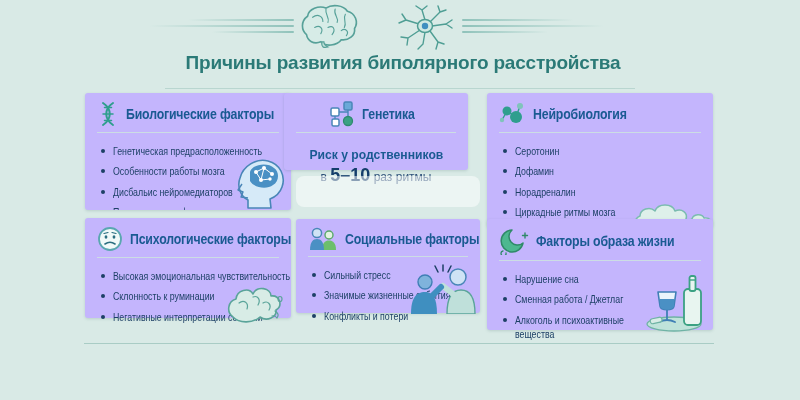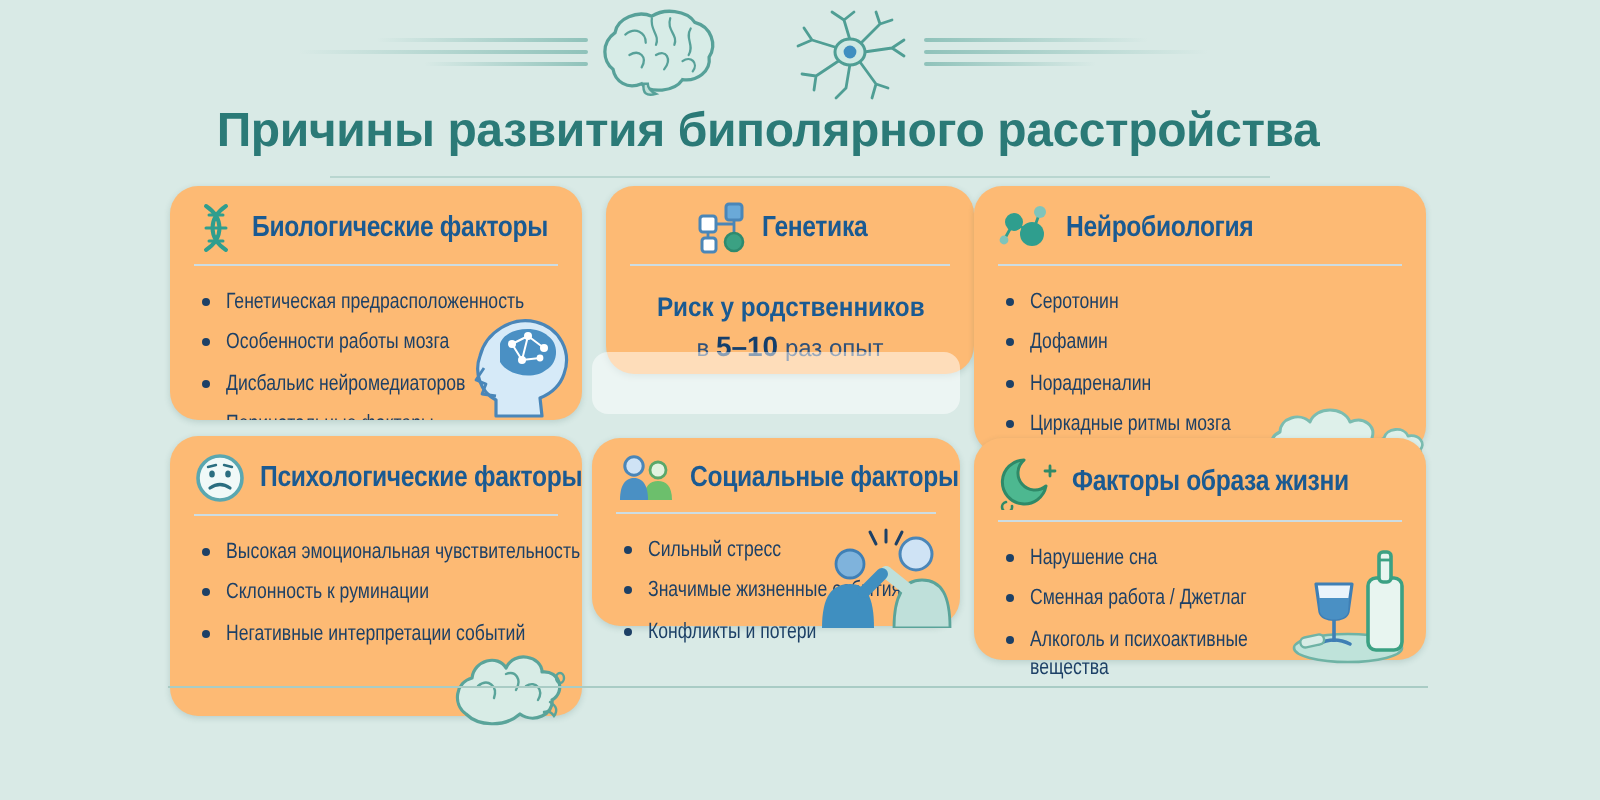--- a/index.html
+++ b/index.html
@@ -5,54 +5,54 @@
   html,body{margin:0;padding:0;}
   body{width:800px;height:400px;overflow:hidden;font-family:"Liberation Sans",sans-serif;}
   .page{position:relative;width:800px;height:400px;background:#d9eae6;}
 
   
   .speedline{position:absolute;height:2px;border-radius:2px;}
   .sl-left{background:linear-gradient(to left,#8fc2ba,rgba(143,194,186,0));}
   .sl-right{background:linear-gradient(to right,#8fc2ba,rgba(143,194,186,0));}
   .hdr-icon{position:absolute;}
   .page-title{position:absolute;left:0;top:52px;width:768px;text-align:center;
-    font-size:24px;font-weight:bold;color:#2b7a77;letter-spacing:-.2px;}
+    font-size:19px;font-weight:bold;color:#2b7a77;letter-spacing:-.2px;padding-left:19px;}
   .title-rule{position:absolute;left:165px;top:88px;width:470px;height:1px;background:#b9d6d0;}
   .bottom-rule{position:absolute;left:84px;top:343px;width:630px;height:1px;background:#a9ccc5;}
 
   
   .grid{position:absolute;left:85px;top:93px;width:628px;height:240px;}
-  .card{position:absolute;background:#fdba74;border-radius:14px;
+  .card{position:absolute;background:#c4b5fd;border-radius:3px;
     box-shadow:0 1px 3px rgba(42,90,85,.18);}
   .card-bio{left:0;top:0;width:206px;height:117px;overflow:hidden;}
-  .card-gen{left:218px;top:0;width:184px;height:94px;}
+  .card-gen{left:199px;top:0;width:184px;height:77px;}
   .card-empty{left:211px;top:83px;width:184px;height:31px;background:rgba(255,255,255,.5);
     box-shadow:none;border-radius:8px;}
   .card-neuro{left:402px;top:0;width:226px;height:134px;}
-  .card-psych{left:0;top:125px;width:206px;height:140px;}
+  .card-psych{left:0;top:125px;width:206px;height:100px;}
   .card-social{left:211px;top:126px;width:184px;height:94px;}
   .card-life{left:402px;top:126px;width:226px;height:111px;}
 
   .hdr{display:flex;align-items:center;gap:7px;padding:8px 12px 3px 12px;}
   .hdr svg{flex:none;}
   .ctitle{font-weight:bold;font-size:14.5px;color:#1a5a92;white-space:nowrap;
     display:inline-block;transform:scaleX(.85);transform-origin:left center;letter-spacing:-.2px;}
   .rule{height:1px;background:#ccdde4;margin:2px 12px 4px 12px;}
 
   .items{padding:1px 24px 4px 16px;}
   .item{display:flex;align-items:flex-start;margin:6px 0;}
   .dot{width:4px;height:4px;border-radius:50%;background:#1d4066;margin:5px 8px 0 0;flex:none;}
   .itext{font-size:11px;color:#1d4066;line-height:1.3;white-space:nowrap;
     display:inline-block;transform:scaleX(.8);transform-origin:left center;}
   .itext.wrap{white-space:normal;width:165px;}
 
   .gen-body{text-align:center;padding-top:8px;}
   .gen-l1{display:inline-block;font-weight:bold;font-size:13.5px;color:#1a5a92;transform:scaleX(.9);}
   .gen-l2{margin-top:2px;font-size:12px;color:#2f517a;}
-  .gen-val{font-weight:bold;font-size:14px;color:#143e6b;}
+  .gen-val{font-weight:bold;font-size:18px;color:#143e6b;}
 
   .illus{position:absolute;pointer-events:none;}
   .il-head{right:3px;bottom:0;}
   .il-cloud{right:-5px;bottom:-3px;}
   .il-brain{right:0;bottom:-7px;}
   .il-conflict{right:3px;bottom:-1px;}
   .il-bottle{right:5px;bottom:-2px;}
 </style>
 </head>
 <body>
@@ -158,21 +158,21 @@
           <circle cx="19" cy="20" r="4.5" fill="#3ba183" stroke="#2e8a6e" stroke-width="1.3"></circle>
         </svg>
         <span class="ctitle">Генетика</span>
       </div>
       <div class="rule"></div>
       <div class="gen-body">
         <span class="gen-l1">Риск у родственников</span>
         <div class="gen-l2">
           <span>в</span>
           <span class="gen-val">5–10</span>
-          <span>раз опыт</span>
+          <span>раз ритмы</span>
         </div>
       </div>
     </div>
 
     <div class="card card-empty"></div>
 
     <div class="card card-neuro">
       <div class="hdr">
         <svg width="27" height="26" viewBox="0 0 27 26">
           <g stroke="#2f9e8e" stroke-width="1.4" fill="none">

